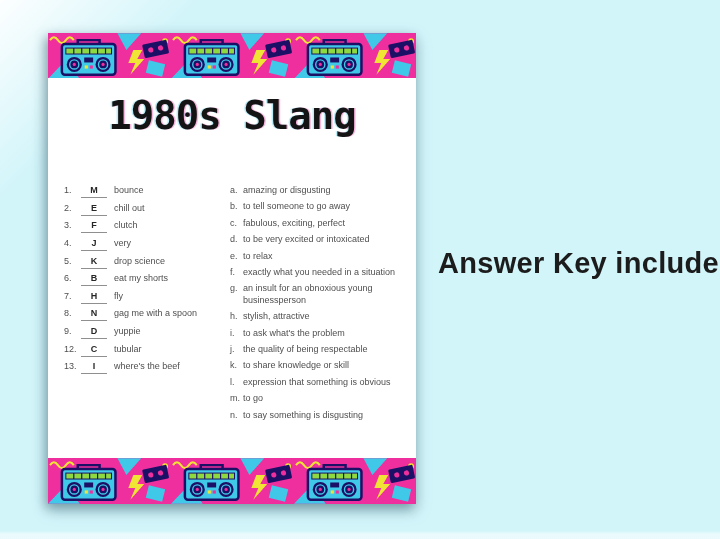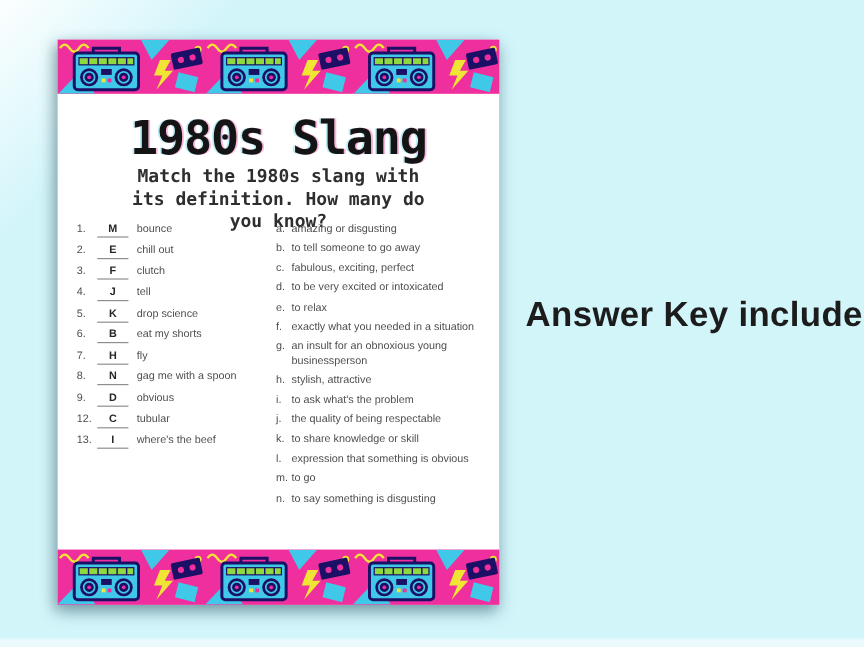--- a/index.html
+++ b/index.html
@@ -193,25 +193,20 @@
       <rect x="22.5" y="20.5" width="9" height="5" fill="#1b1066"></rect>
       <rect x="23" y="28.5" width="3.2" height="3.2" fill="#f0e534"></rect>
       <rect x="28" y="28.5" width="3.2" height="3.2" fill="#ee2f9d"></rect>
     </g>
   </svg>
       </div>
     <div class="answer-key-label">ANSWER KEY</div>
 
     <div class="ws-title">1980s Slang</div>
 
-    <div class="ws-subtitle">
-      <span>Match the 1980s slang with</span>
-      <span>its definition. How many do</span>
-      <span>you know?</span>
-    </div>
 
     <div class="list">
 
       <div class="col-terms">
         <div class="trow">
             <span class="tnum">1.</span>
             <span class="tans">M</span>
             <span class="tterm">bounce</span>
           </div>
         <div class="trow">
@@ -220,21 +215,21 @@
             <span class="tterm">chill out</span>
           </div>
         <div class="trow">
             <span class="tnum">3.</span>
             <span class="tans">F</span>
             <span class="tterm">clutch</span>
           </div>
         <div class="trow">
             <span class="tnum">4.</span>
             <span class="tans">J</span>
-            <span class="tterm">tell</span>
+            <span class="tterm">very</span>
           </div>
         <div class="trow">
             <span class="tnum">5.</span>
             <span class="tans">K</span>
             <span class="tterm">drop science</span>
           </div>
         <div class="trow">
             <span class="tnum">6.</span>
             <span class="tans">B</span>
             <span class="tterm">eat my shorts</span>
@@ -245,21 +240,21 @@
             <span class="tterm">fly</span>
           </div>
         <div class="trow">
             <span class="tnum">8.</span>
             <span class="tans">N</span>
             <span class="tterm">gag me with a spoon</span>
           </div>
         <div class="trow">
             <span class="tnum">9.</span>
             <span class="tans">D</span>
-            <span class="tterm">obvious</span>
+            <span class="tterm">yuppie</span>
           </div>
         <div class="trow">
             <span class="tnum">12.</span>
             <span class="tans">C</span>
             <span class="tterm">tubular</span>
           </div>
         <div class="trow">
             <span class="tnum">13.</span>
             <span class="tans">I</span>
             <span class="tterm">where's the beef</span>

